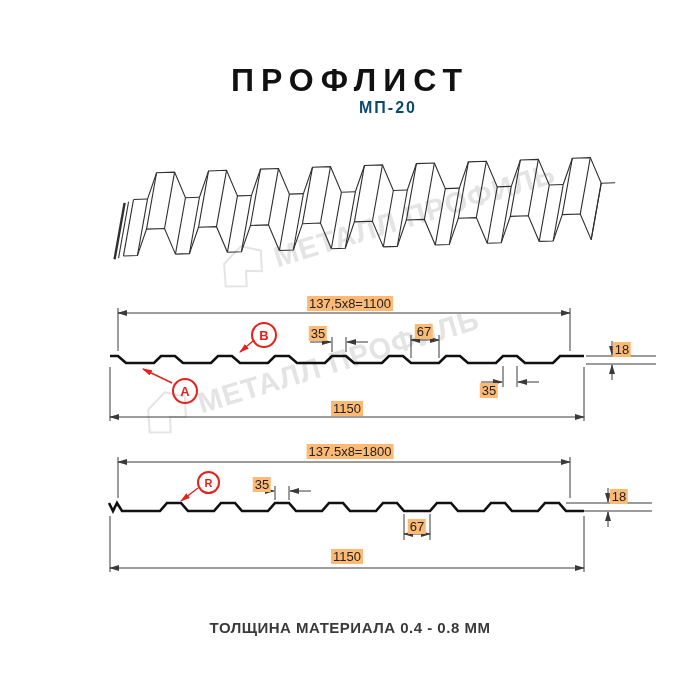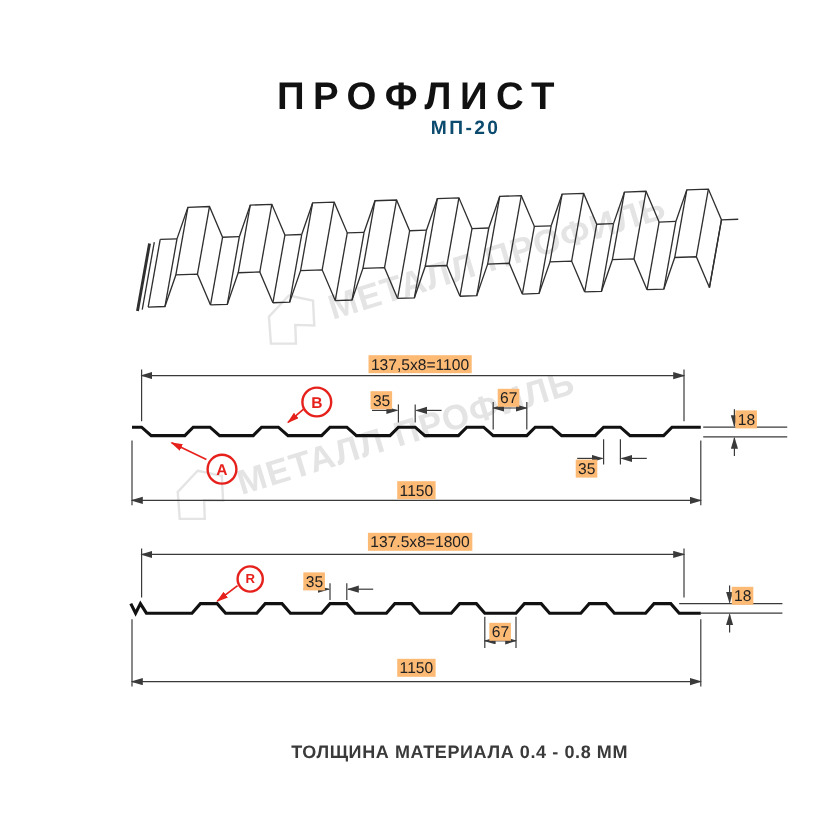--- a/index.html
+++ b/index.html
@@ -2,21 +2,21 @@
 <html><head>
 <meta charset="utf-8">
 <style>
   html,body{margin:0;padding:0;}
   body{width:700px;height:700px;background:#ffffff;position:relative;overflow:hidden;
        font-family:"Liberation Sans",sans-serif;}
   .abs{position:absolute;}
   .ctr{transform:translateX(-50%);white-space:nowrap;}
   .title{left:350px;top:62px;font-size:32px;font-weight:bold;letter-spacing:7px;color:#111;}
   .subtitle{left:352px;top:99px;font-size:16px;font-weight:bold;letter-spacing:2px;color:#0c4a6e;margin-left:36px;}
-  .footer-note{left:350px;top:619px;font-size:15px;font-weight:bold;letter-spacing:.5px;color:#3a3a3a;margin-left:33px;}
+  .footer-note{left:350px;top:619px;font-size:15px;font-weight:bold;letter-spacing:.5px;color:#3a3a3a;}
   .dim{font-size:13px;color:#222;background:#fdba74;padding:0 2px;z-index:3;}
   .wm{display:flex;align-items:center;gap:8px;z-index:0;transform-origin:0 100%;
       transform:rotate(-17deg);color:#e4e4e4;font-size:29px;font-weight:bold;letter-spacing:1px;}
   .wm-text{white-space:nowrap;}
   svg.layer{position:absolute;left:0;top:0;z-index:1;}
   .marker-circle{position:absolute;border:2px solid #e6211c;border-radius:50%;
       display:flex;align-items:center;justify-content:center;z-index:3;background:transparent;
       color:#e6211c;font-weight:bold;}
   .mc-24{width:22px;height:22px;font-size:13px;}
   .mc-20{width:19px;height:19px;font-size:11px;}

